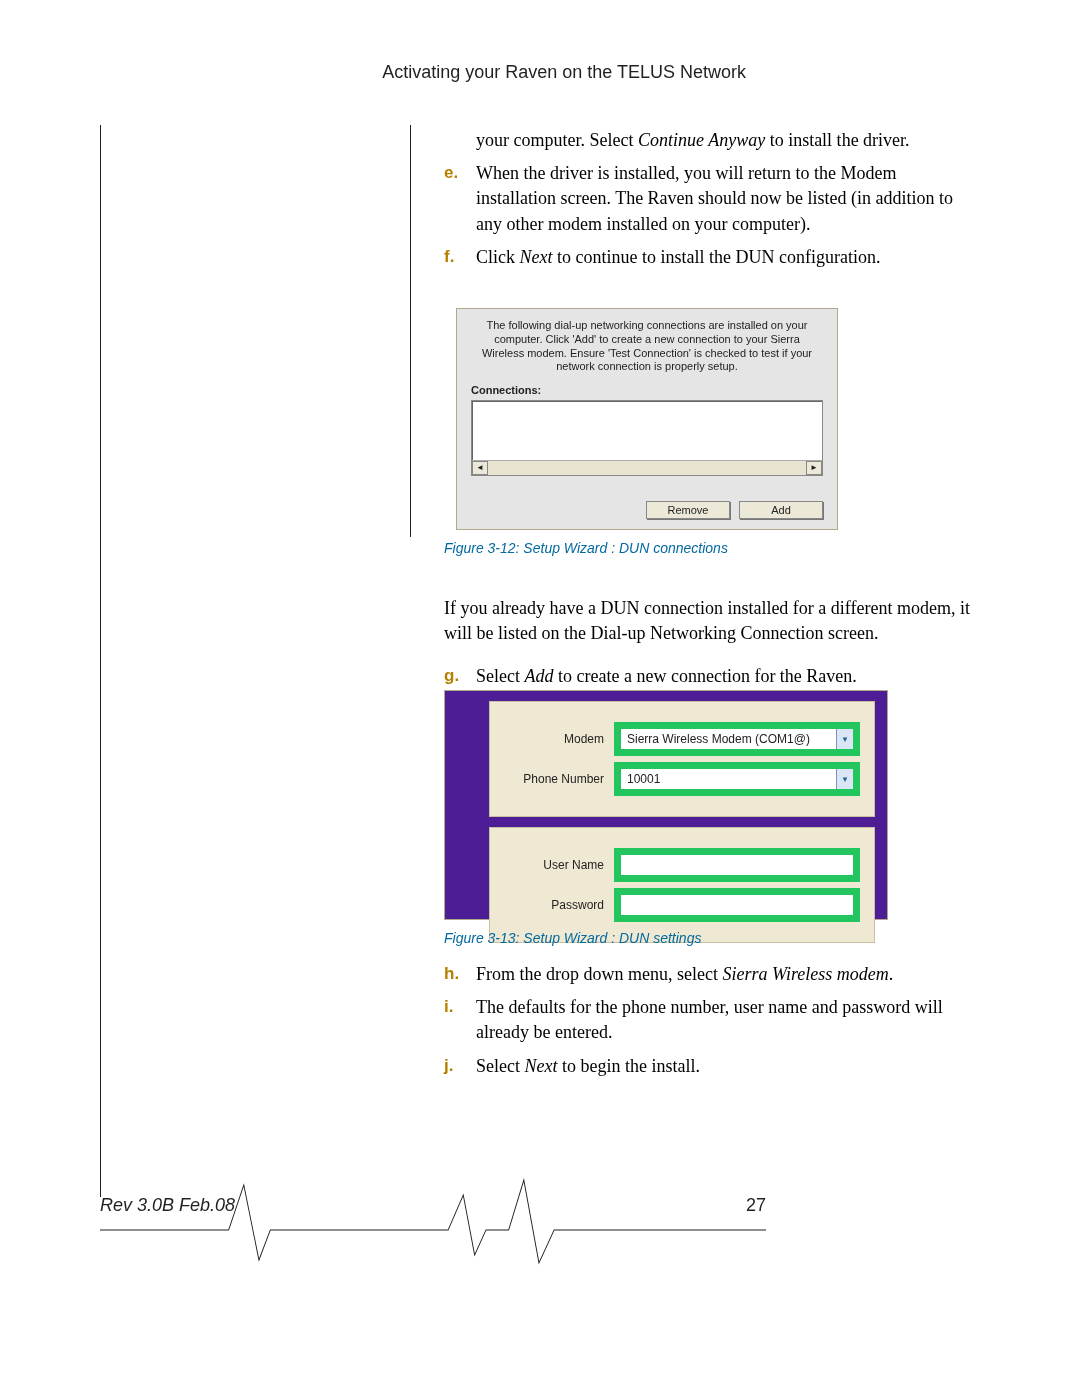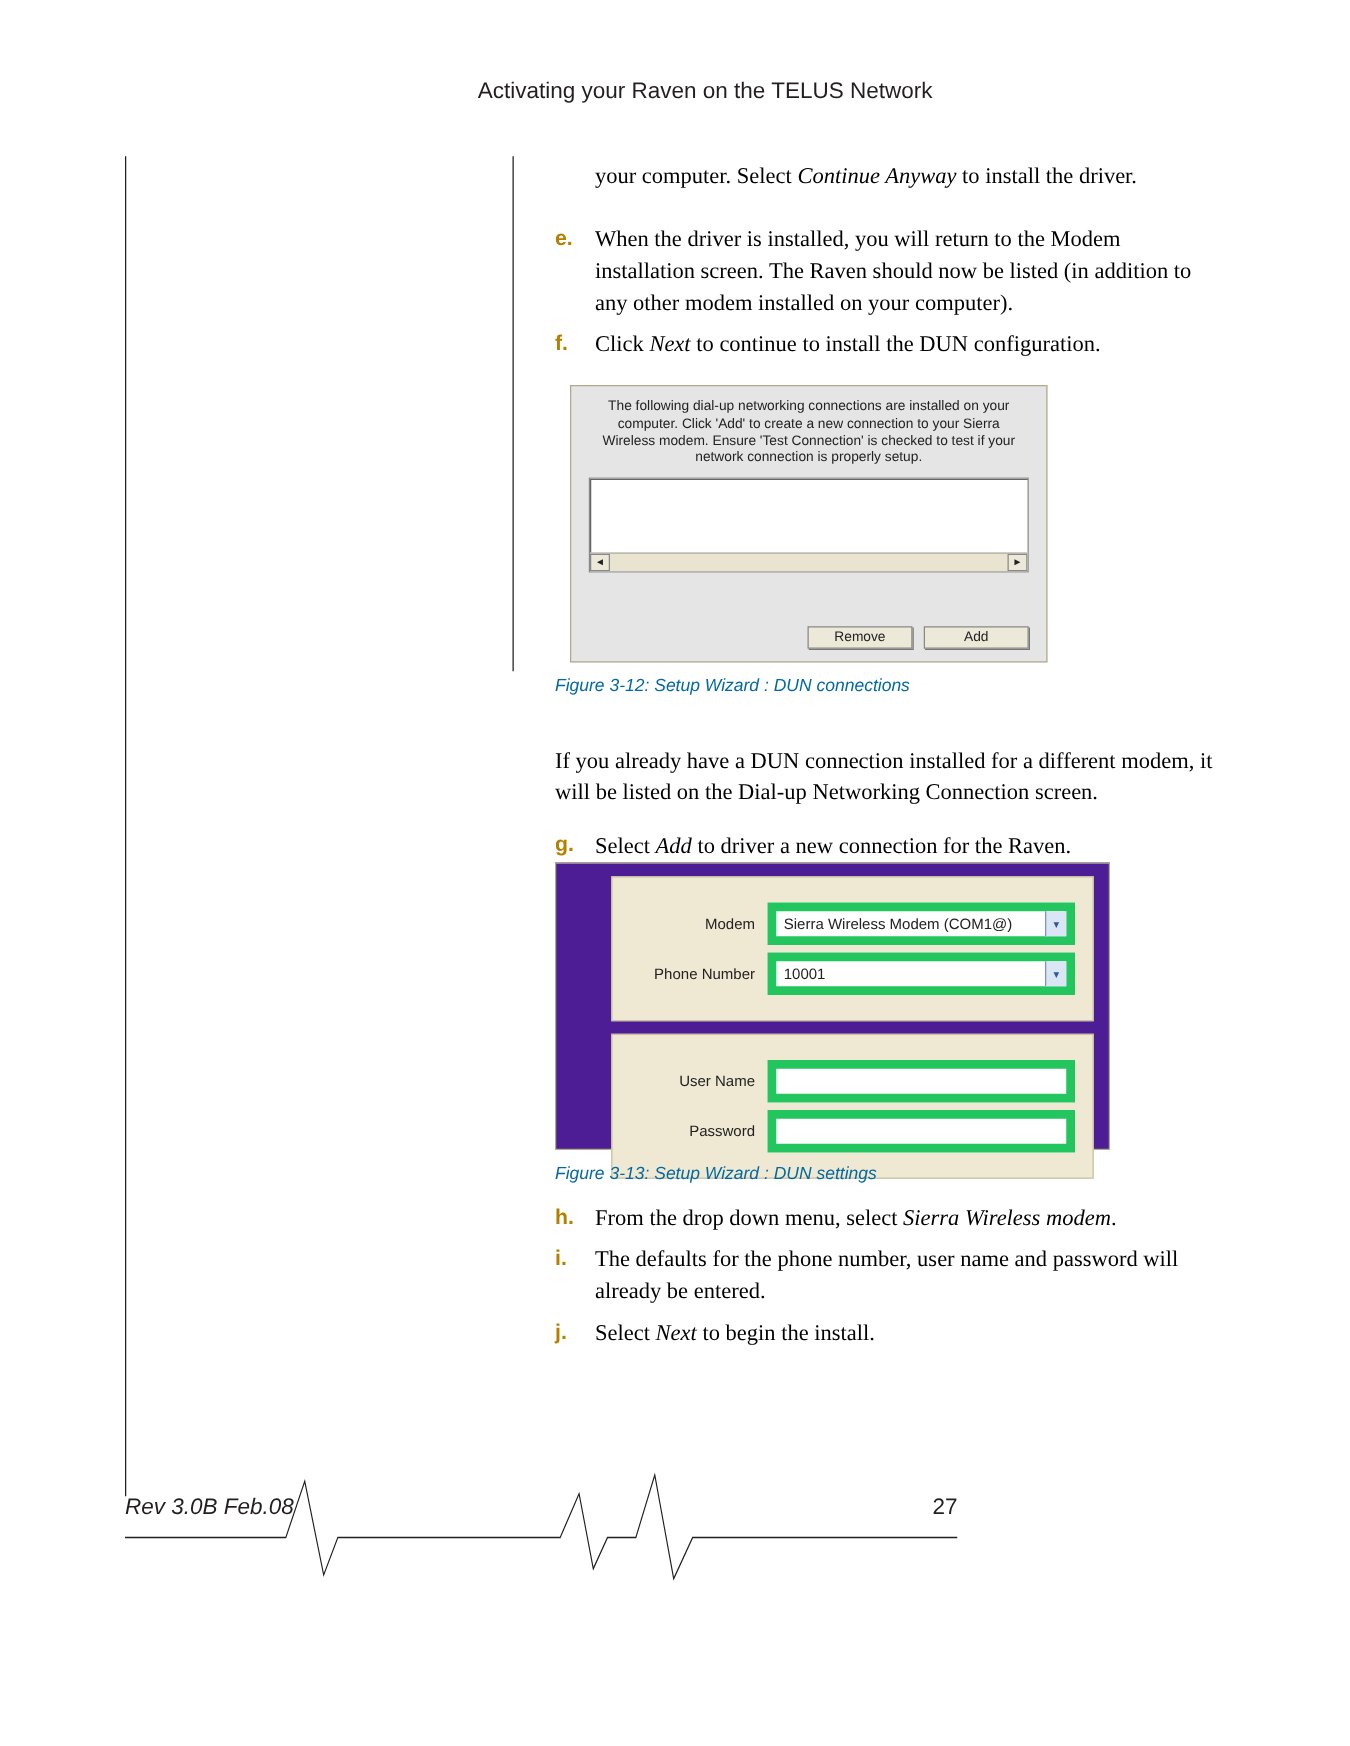--- a/index.html
+++ b/index.html
@@ -1,21 +1,21 @@
 <!DOCTYPE html>
 <html><head>
 <meta charset="utf-8">
 <style>
   html,body{margin:0;padding:0;background:#fff;}
   .page{position:relative;width:866px;height:1397px;background:#fff;font-family:Georgia,'Times New Roman',serif;color:#000;}
   .header{position:absolute;top:62px;right:120px;font-family:Arial,Helvetica,sans-serif;font-size:18px;color:#231F20;}
   .vbar{position:absolute;left:100px;top:125px;width:1px;height:1072px;background:#231F20;}
   .vbar2{position:absolute;left:410px;top:125px;width:1px;height:412px;background:#231F20;}
   .col{position:absolute;left:444px;top:128px;width:530px;font-size:18px;line-height:1.4;}
-  .col p{margin:0 0 26px 0;}
+  .col p{margin:0 0 8px 0;}
   .ol-letter{display:table;margin-bottom:8px;}
   .ol-mark{display:table-cell;width:32px;font-weight:bold;color:#b58000;vertical-align:top;font-family:Arial,Helvetica,sans-serif;font-size:17px;}
   .ol-body{display:table-cell;}
   em.it{font-style:italic;}
   
   .panel12{position:absolute;left:456px;top:308px;width:380px;height:220px;background:#e5e5e5;border:1px solid #b0a98c;font-family:Tahoma,Arial,sans-serif;font-size:11px;color:#222;}
   .panel12 .desc{padding:10px 16px 6px 16px;text-align:center;line-height:1.25;}
   .panel12 .conn-label{font-weight:bold;padding:4px 14px 2px 14px;}
   .panel12 .listbox{margin:2px 14px 0 14px;background:#fff;border:1px solid #888;height:74px;position:relative;box-shadow:inset 1px 1px 0 #666;}
   .panel12 .hscroll{position:absolute;left:0;right:0;bottom:0;height:14px;background:#e8e4d0;border-top:1px solid #aaa;}
@@ -62,39 +62,40 @@
     <div class="ol-letter">
       <div class="ol-mark">f.</div>
       <div class="ol-body">
         <span>Click </span><em class="it">Next</em><span> to continue to install the DUN configuration.</span>
       </div>
     </div>
   </div>
 
   <div class="panel12">
     <div class="desc">The following dial-up networking connections are installed on your computer. Click 'Add' to create a new connection to your Sierra Wireless modem. Ensure 'Test Connection' is checked to test if your network connection is properly setup.</div>
+    <div class="conn-label">Connections:</div>
     <div class="listbox">
       <div class="hscroll">
         <div class="btn l">◄</div>
         <div class="btn r">►</div>
       </div>
     </div>
     <div class="btnrow">
       <span class="winbtn">Remove</span>
       <span class="winbtn">Add</span>
     </div>
   </div>
   <div class="figcap cap12">Figure 3-12: Setup Wizard : DUN connections</div>
 
   <div class="para2">
     <p>If you already have a DUN connection installed for a different modem, it will be listed on the Dial-up Networking Connection screen.</p>
     <div class="ol-letter">
       <div class="ol-mark">g.</div>
       <div class="ol-body">
-        <span>Select </span><em class="it">Add</em><span> to driver a new connection for the Raven.</span>
+        <span>Select </span><em class="it">Add</em><span> to create a new connection for the Raven.</span>
       </div>
     </div>
   </div>
 
   <div class="panel13">
     <div class="grp">
       <div class="frow">
         <div class="flabel">Modem</div>
         <div class="finput">
           <span>Sierra Wireless Modem (COM1@)</span>

